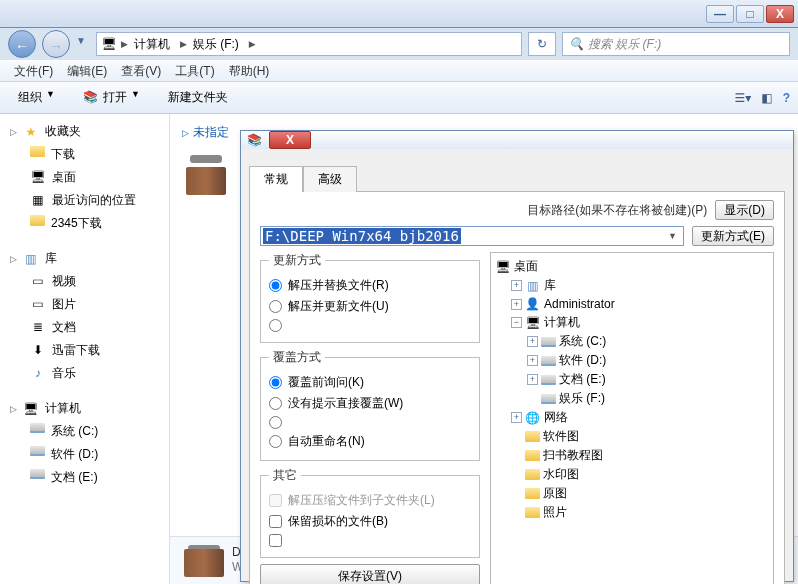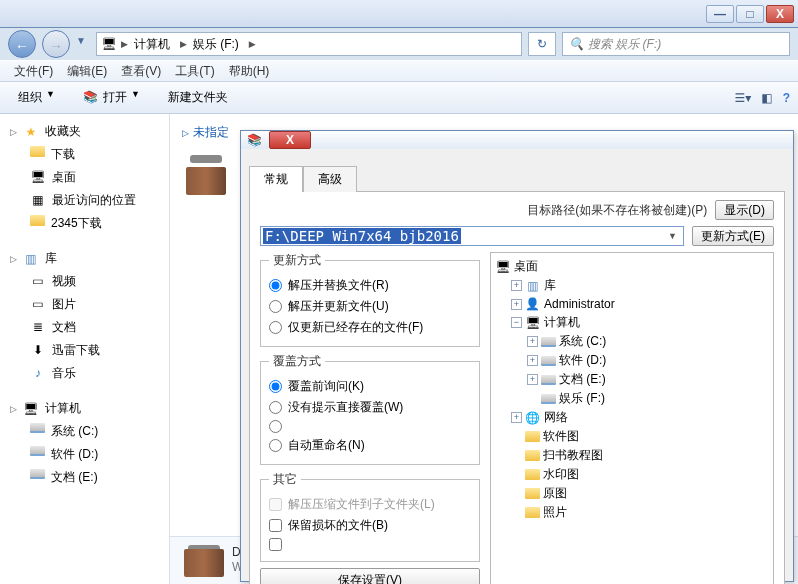--- a/index.html
+++ b/index.html
@@ -272,21 +272,20 @@
             <label class="opt">
                 <input type="radio" name="u" checked="" style="">
                 <span>解压并替换文件(R)</span>
               </label>
             <label class="opt">
                 <input type="radio" name="u" style="">
                 <span>解压并更新文件(U)</span>
               </label>
             <label class="opt">
                 <input type="radio" name="u" style="">
-                <span>仅更新已经存在的文件(F)</span>
               </label>
           </fieldset>
           <fieldset>
             <legend>覆盖方式</legend>
             <label class="opt">
                 <input type="radio" name="o" checked="" style="">
                 <span>覆盖前询问(K)</span>
               </label>
             <label class="opt">
                 <input type="radio" name="o" style="">

